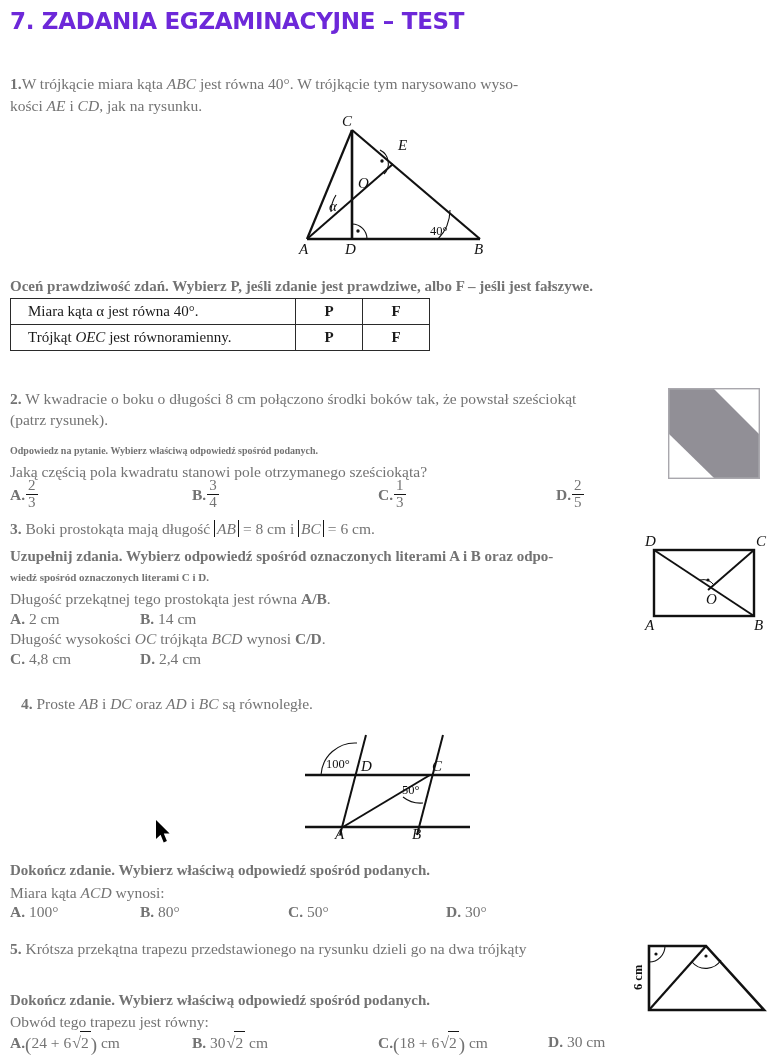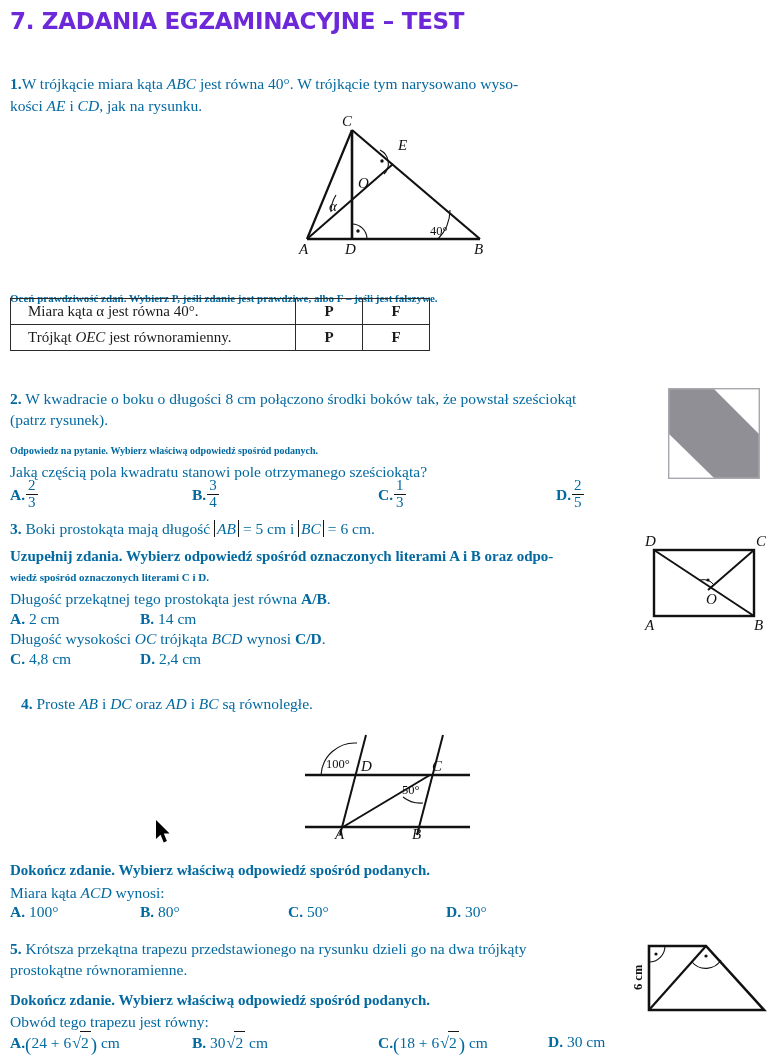--- a/index.html
+++ b/index.html
@@ -29,21 +29,21 @@
     font-size: 23px;
     letter-spacing: -0.3px;
     color: #6d28d9;
     white-space: nowrap;
   }
   
   .txt {
     position: absolute;
     font-size: 15.5px;
     line-height: 21px;
-    color: #0369a1;
+    color: #737373;
     white-space: nowrap;
   }
   .bold { font-weight: bold; }
   .ital { font-style: italic; }
   .num { font-weight: bold; }
   
   .frac {
     display: inline-block;
     vertical-align: -0.45em;
     text-align: center;
@@ -138,21 +138,21 @@
       <text class="lbl" x="108" y="38">E</text>
       <text class="lbl" x="68" y="76">O</text>
       <text class="lbl" x="9" y="142">A</text>
       <text class="lbl" x="55" y="142">D</text>
       <text class="lbl" x="184" y="142">B</text>
       <text class="lbl" x="39" y="99" font-size="13">α</text>
       <text class="lbl-sm" x="140" y="123">40°</text>
     </svg>
   </div>
 
-  <div class="txt bold" style="left:10px; top:288px; font-size:11px;">Oceń prawdziwość zdań. Wybierz P, jeśli zdanie jest prawdziwe, albo F – jeśli jest fałszywe.</div>
+  <div class="txt bold" style="left:10px; top:276px; font-size:15px;">Oceń prawdziwość zdań. Wybierz P, jeśli zdanie jest prawdziwe, albo F – jeśli jest fałszywe.</div>
 
   <table class="pf-table" style="left:10px; top:298px;">
     <tbody>
         <tr>
       <td class="stmt"><span>Miara kąta </span><span>α</span><span> jest równa 40°.</span></td>
       <td class="opt">P</td>
       <td class="opt">F</td>
     </tr>
     <tr>
       <td class="stmt"><span>Trójkąt </span><span class="ital">OEC</span><span> jest równoramienny.</span></td>
@@ -185,21 +185,21 @@
   <div class="sq-fig" style="left:668px; top:388px;">
     <svg width="92" height="91" viewBox="0 0 92 91">
       <rect x="0.7" y="0.7" width="90.6" height="89.6" fill="#918f96" stroke="#a9a7ad" stroke-width="1.4"></rect>
       <polygon points="46,1 91,1 91,46" fill="#ffffff"></polygon>
       <polygon points="1,46 1,90 46,90" fill="#ffffff"></polygon>
       <rect x="0.7" y="0.7" width="90.6" height="89.6" fill="none" stroke="#a9a7ad" stroke-width="1.4"></rect>
     </svg>
   </div>
 
   <div class="txt" style="left:10px; top:518px;">
-    <span class="num">3.</span> <span>Boki prostokąta mają długość </span><span class="abs">AB</span><span> = 5 cm i </span><span class="abs">BC</span><span> = 6 cm.</span>
+    <span class="num">3.</span> <span>Boki prostokąta mają długość </span><span class="abs">AB</span><span> = 8 cm i </span><span class="abs">BC</span><span> = 6 cm.</span>
   </div>
   <div class="txt bold" style="left:10px; top:546px; font-size:15px;">Uzupełnij zdania. Wybierz odpowiedź spośród oznaczonych literami A i B oraz odpo-</div>
   <div class="txt bold" style="left:10px; top:567px; font-size:11px;">wiedź spośród oznaczonych literami C i D.</div>
   <div class="txt" style="left:10px; top:588px;">
     <span>Długość przekątnej tego prostokąta jest równa </span><span class="bold">A/B</span><span>.</span>
   </div>
   <div class="txt" style="left:10px; top:608px;">
     <span class="bold">A.</span> <span>2 cm</span>
   </div>
   <div class="txt" style="left:140px; top:608px;">
@@ -275,21 +275,20 @@
   <div class="txt" style="left:288px; top:901px;">
     <span class="bold">C.</span> <span>50°</span>
   </div>
   <div class="txt" style="left:446px; top:901px;">
     <span class="bold">D.</span> <span>30°</span>
   </div>
 
   <div class="txt" style="left:10px; top:938px;">
     <span class="num">5.</span> <span>Krótsza przekątna trapezu przedstawionego na rysunku dzieli go na dwa trójkąty</span>
   </div>
-  <div class="txt" style="left:10px; top:959px;">prostokątne równoramienne.</div>
   <div class="txt bold" style="left:10px; top:990px; font-size:15px;">Dokończ zdanie. Wybierz właściwą odpowiedź spośród podanych.</div>
   <div class="txt" style="left:10px; top:1011px;">Obwód tego trapezu jest równy:</div>
 
   <div class="txt" style="left:10px; top:1031px;">
     <span class="bold">A.</span><span class="bigparen">(</span><span>24 + 6</span><span class="sqrt"><span class="rad">√</span><span class="val">2</span></span><span class="bigparen">)</span><span> cm</span>
   </div>
   <div class="txt" style="left:192px; top:1031px;">
     <span class="bold">B.</span> <span>30</span><span class="sqrt"><span class="rad">√</span><span class="val">2</span></span><span> cm</span>
   </div>
   <div class="txt" style="left:378px; top:1031px;">

